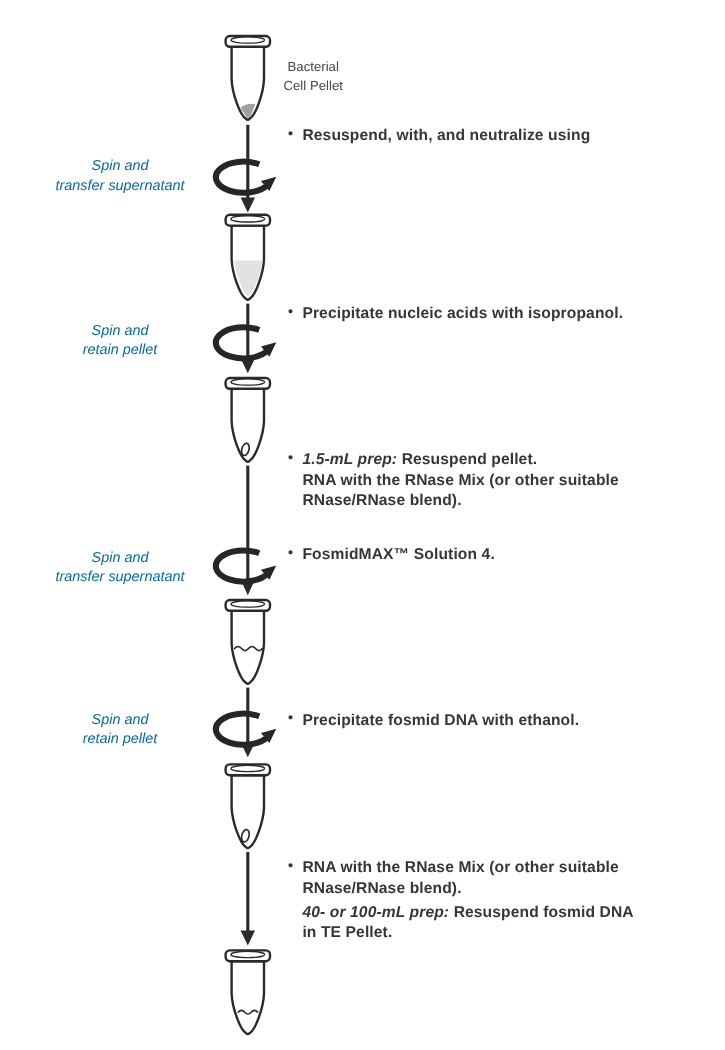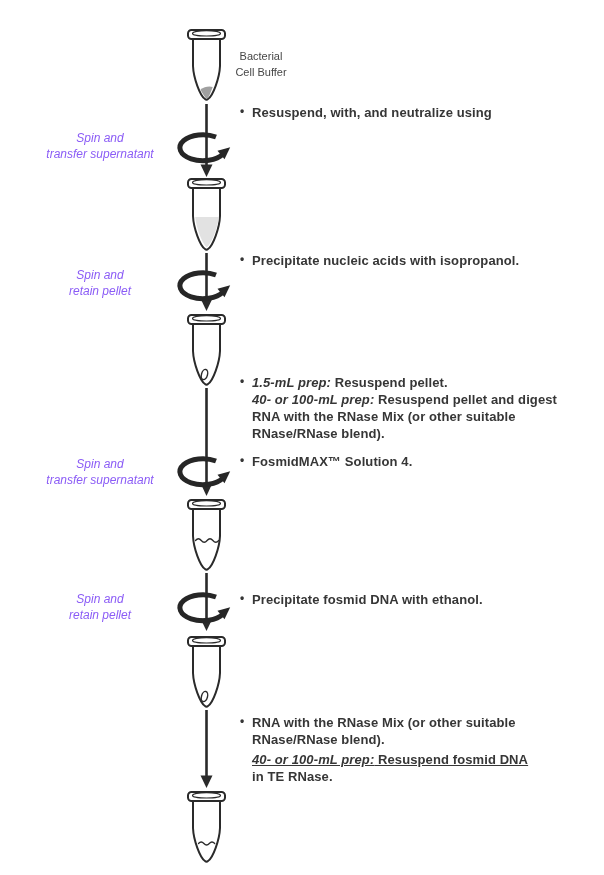--- a/index.html
+++ b/index.html
@@ -25,24 +25,24 @@
   .spinHead { fill:#262626; }
 
   
   .step {
     position:absolute; left:239px; padding-left:13px;
     font-weight:bold; font-size:13px; line-height:17px;
     color:#363636; letter-spacing:0.1px;
   }
   .step .bullet { position:absolute; left:1px; top:-1px; font-size:12px; }
   .step .em { font-style:italic; }
-  .step .gap { margin-top:3px;text-decoration:underline; }
+  .step .gap { margin-top:3px; }
   .spinLabel {
     position:absolute; left:20px; width:160px; text-align:center;
-    font-style:italic; font-size:12px; line-height:15.5px; color:#8b5cf6;
+    font-style:italic; font-size:12px; line-height:15.5px; color:#0369a1;
   }
   .startLabel {
     position:absolute; left:230px; top:48px; width:62px; text-align:center;
     font-size:11px; line-height:16px; color:#464646;
   }
 </style>
 </head>
 <body>
 
 <div class="canvas">
@@ -125,21 +125,21 @@
     <g>
       <path class="tubeBody" d="M193,801 L193,828 C193.5,840 200,858 205,861 Q206.5,862.5 208,861 C213,858 219.5,840 220,828 L220,801 Z"></path>
       <path class="wave" d="M198.5,843.5 q2.7,-3 5.4,0 q2.7,3 5.4,0 q2.7,-3 5.4,0"></path>
       <rect class="tubeCap" x="188" y="792" width="37" height="9" rx="3.5"></rect>
       <ellipse class="capLine" cx="206.5" cy="795.4" rx="14" ry="2.6"></ellipse>
     </g>
   </svg>
 
   <div class="startLabel">
     <div>Bacterial</div>
-    <div>Cell Buffer</div>
+    <div>Cell Pellet</div>
   </div>
 
   <div class="spinLabel" style="top:131px">
     <div>Spin and</div>
     <div>transfer supernatant</div>
   </div>
   <div class="spinLabel" style="top:268px">
     <div>Spin and</div>
     <div>retain pellet</div>
   </div>
@@ -158,36 +158,35 @@
   </div>
 
   <div class="step" style="top:252px">
     <span class="bullet">•</span>
     <div><span>Precipitate nucleic acids with isopropanol.</span></div>
   </div>
 
   <div class="step" style="top:374px">
     <span class="bullet">•</span>
     <div><span class="em">1.5-mL prep:</span><span> Resuspend pellet.</span></div>
-    <div><span class="em">40- or 100-mL prep:</span><span> Resuspend pellet and digest</span></div>
     <div><span>RNA with the RNase Mix (or other suitable</span></div>
     <div><span>RNase/RNase blend).</span></div>
   </div>
 
   <div class="step" style="top:453px">
     <span class="bullet">•</span>
     <div><span>FosmidMAX™ Solution 4.</span></div>
   </div>
 
   <div class="step" style="top:591px">
     <span class="bullet">•</span>
     <div><span>Precipitate fosmid DNA with ethanol.</span></div>
   </div>
 
   <div class="step" style="top:714px">
     <span class="bullet">•</span>
     <div><span>RNA with the RNase Mix (or other suitable</span></div>
     <div><span>RNase/RNase blend).</span></div>
     <div class="gap"><span class="em">40- or 100-mL prep:</span><span> Resuspend fosmid DNA</span></div>
-    <div><span>in TE RNase.</span></div>
+    <div><span>in TE Pellet.</span></div>
   </div>
 
 </div>
 
 </body></html>

